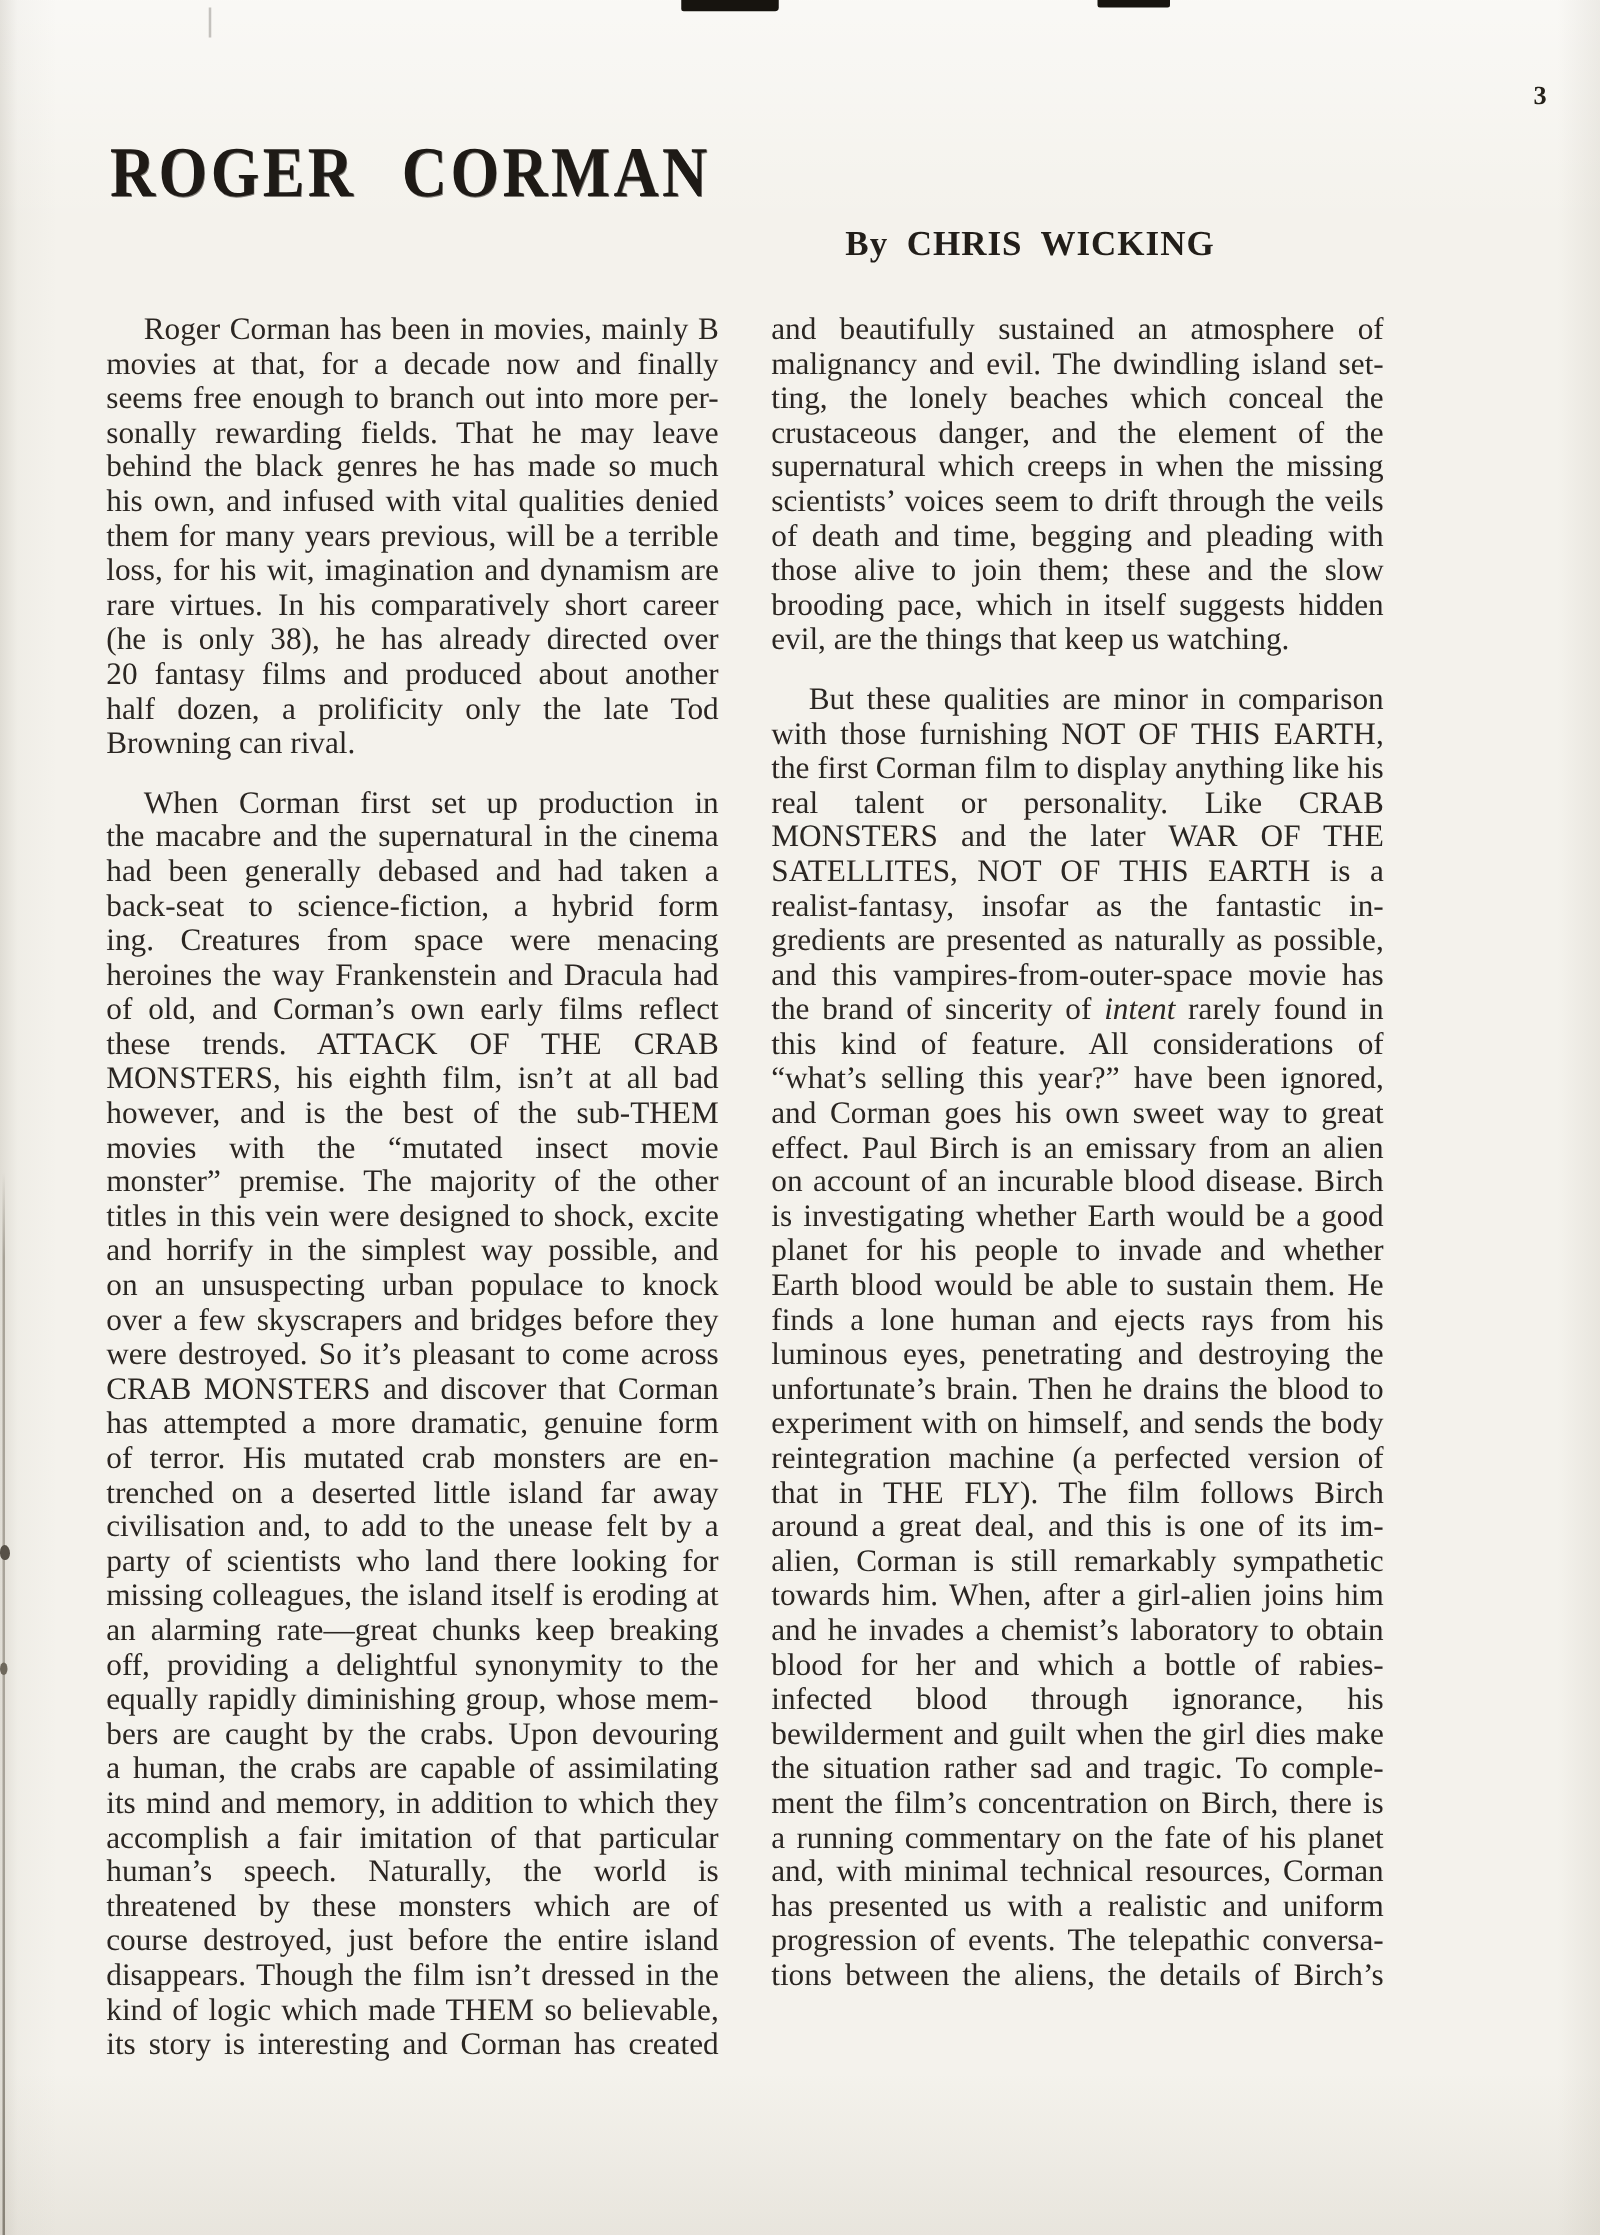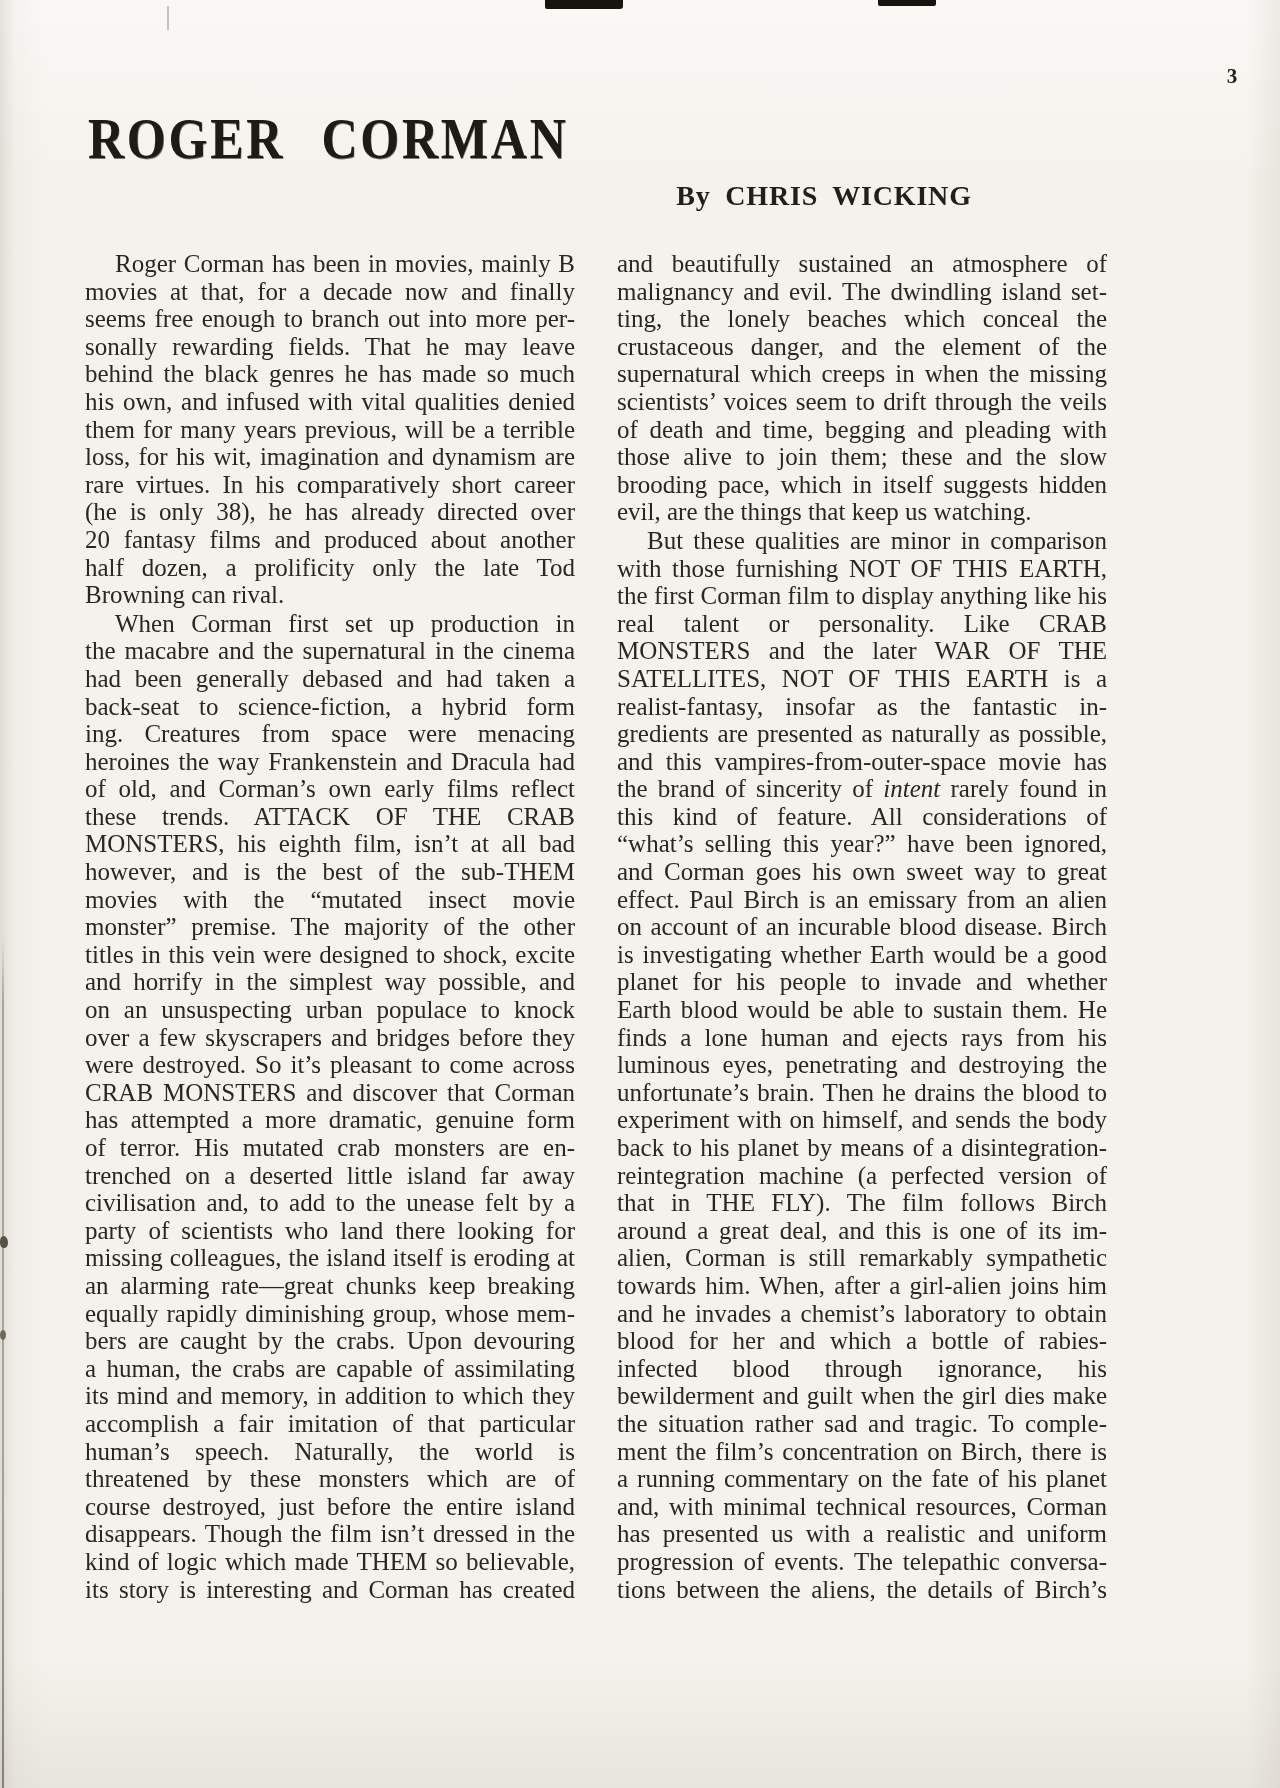--- a/index.html
+++ b/index.html
@@ -73,21 +73,21 @@
 
   .col {
     position: absolute;
     top: 250px;
     width: 490px;
     font-size: 25px;
   }
   .col-left  { left: 85px; }
   .col-right { left: 617px; }
 
-  .paragraph + .paragraph { margin-top: 1px; }
+  .paragraph + .paragraph { margin-top: 20px; }
 
   .line {
     height: 27.6px;
     line-height: 27.6px;
     text-align: justify;
     text-align-last: justify;
     white-space: normal;
     overflow: hidden;
   }
   .line.indent  { text-indent: 30px; }
@@ -147,20 +147,21 @@
         <div class="line">over a few skyscrapers and bridges before they</div>
         <div class="line">were destroyed.  So it’s pleasant to come across</div>
         <div class="line">CRAB MONSTERS and discover that Corman</div>
         <div class="line">has attempted a more dramatic, genuine form</div>
         <div class="line">of terror.  His mutated crab monsters are en-</div>
         <div class="line">trenched on a deserted little island far away from</div>
         <div class="line">civilisation and, to add to the unease felt by a</div>
         <div class="line">party of scientists who land there looking for</div>
         <div class="line">missing colleagues, the island itself is eroding at</div>
         <div class="line">an alarming rate—great chunks keep breaking</div>
+        <div class="line">off, providing a delightful synonymity to the</div>
         <div class="line">equally rapidly diminishing group, whose mem-</div>
         <div class="line">bers are caught by the crabs.  Upon devouring</div>
         <div class="line">a human, the crabs are capable of assimilating</div>
         <div class="line">its mind and memory, in addition to which they</div>
         <div class="line">accomplish a fair imitation of that particular</div>
         <div class="line">human’s speech.  Naturally, the world is</div>
         <div class="line">threatened by these monsters which are of</div>
         <div class="line">course destroyed, just before the entire island</div>
         <div class="line">disappears.  Though the film isn’t dressed in the</div>
         <div class="line">kind of logic which made THEM so believable,</div>
@@ -197,21 +198,20 @@
         <div class="line">and Corman goes his own sweet way to great</div>
         <div class="line">effect.  Paul Birch is an emissary from an alien</div>
         <div class="line">on account of an incurable blood disease.  Birch</div>
         <div class="line">is investigating whether Earth would be a good</div>
         <div class="line">planet for his people to invade and whether</div>
         <div class="line">Earth blood would be able to sustain them.  He</div>
         <div class="line">finds a lone human and ejects rays from his</div>
         <div class="line">luminous eyes, penetrating and destroying the</div>
         <div class="line">unfortunate’s brain.  Then he drains the blood to</div>
         <div class="line">experiment with on himself, and sends the body</div>
-        <div class="line">back to his planet by means of a disintegration-</div>
         <div class="line">reintegration machine (a perfected version of</div>
         <div class="line">that in THE FLY).  The film follows Birch</div>
         <div class="line">around a great deal, and this is one of its im-</div>
         <div class="line">alien, Corman is still remarkably sympathetic</div>
         <div class="line">towards him.  When, after a girl-alien joins him</div>
         <div class="line">and he invades a chemist’s laboratory to obtain</div>
         <div class="line">blood for her and which a bottle of rabies-</div>
         <div class="line">infected blood through ignorance, his subsequent</div>
         <div class="line">bewilderment and guilt when the girl dies make</div>
         <div class="line">the situation rather sad and tragic.  To comple-</div>

